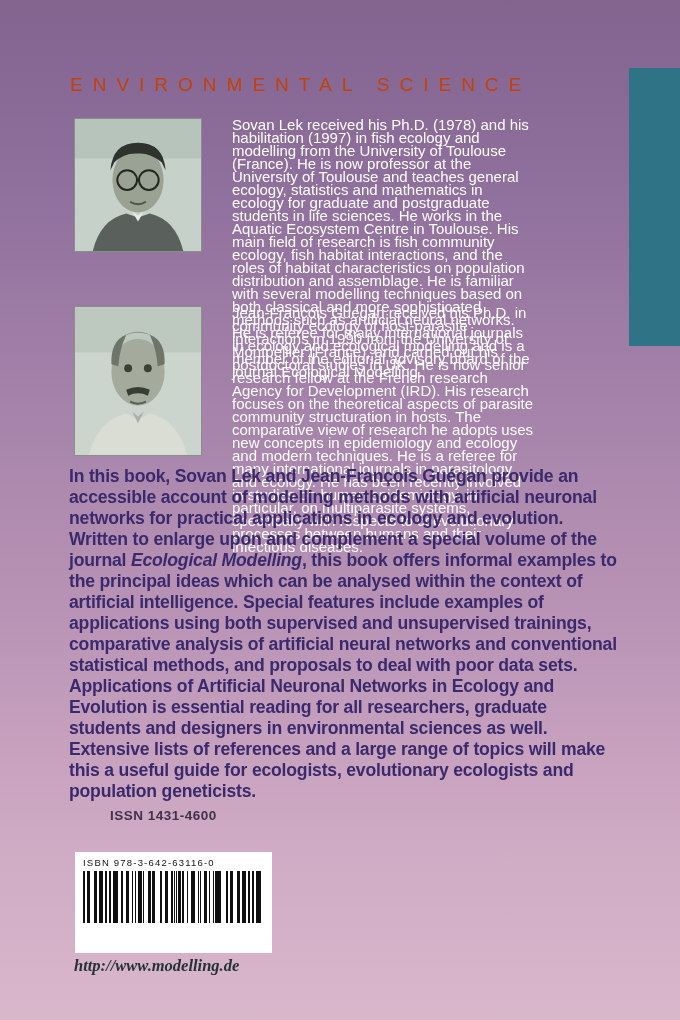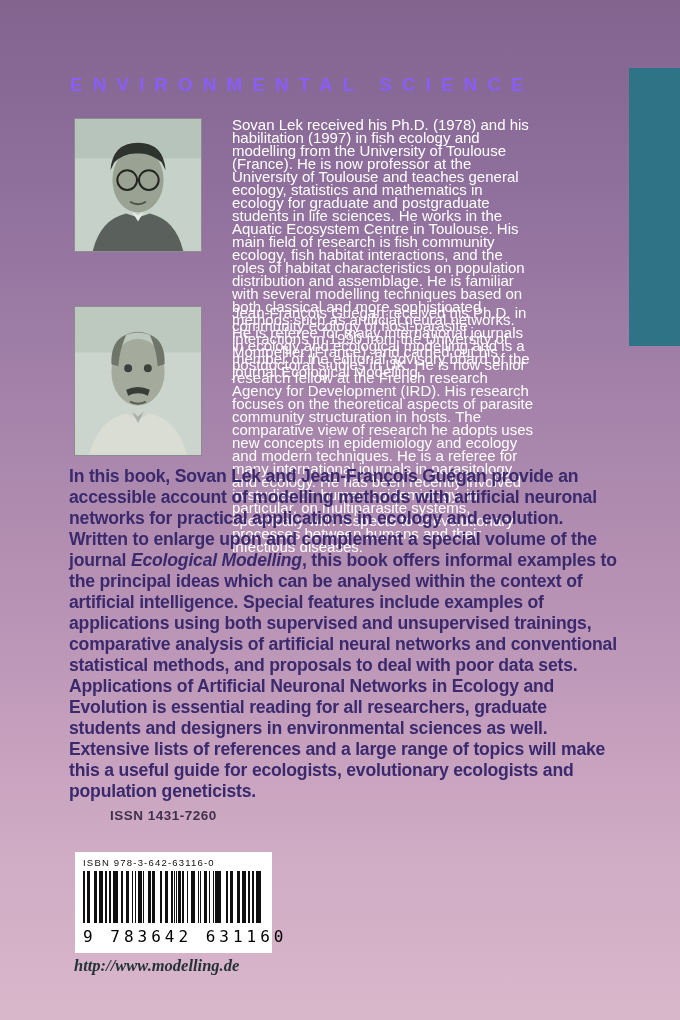--- a/index.html
+++ b/index.html
@@ -9,21 +9,21 @@
     overflow:hidden;
     font-family:"Liberation Sans", sans-serif;
     background:linear-gradient(to bottom, #82648f 0%, #8f6f9c 18%, #a583aa 40%, #bb95b6 62%, #cfaac4 82%, #d9b7cb 100%);
   }
   .teal-bar {
     position:absolute; right:0; top:68px; width:51px; height:278px;
     background:#2e7386;
   }
   .category {
     position:absolute; left:70px; top:74px;
-    color:#8b5cf6; font-size:19px; font-weight:bold; letter-spacing:10px;
+    color:#c2410c; font-size:19px; font-weight:normal; letter-spacing:10px;
     white-space:nowrap;
   }
   .author-row { position:absolute; left:74px; display:flex; gap:30px; width:465px; }
   .row-1 { top:118px; }
   .row-2 { top:298px;margin-top:8px; }
   .photo {
     flex:none; width:128px; border:1px solid #8c8c8c;
     background:#c3cec6; overflow:hidden;
   }
   .photo-1 { height:134px; }
@@ -108,21 +108,20 @@
       <path d="M56 96 Q64 100 72 96" fill="none" stroke="#565c50" stroke-width="2"></path>
       <path d="M14 150 Q24 114 52 108 L64 114 L76 108 Q104 114 114 150 Z" fill="#d9ddd4"></path>
       <path d="M58 106 L64 118 L70 106 L64 111 Z" fill="#aab0a6"></path>
     </svg>
   </div>
   <div class="bio">Jean-François Guégan received his Ph.D. in community ecology of host-parasite interactions in 1990 from the University of Montpellier (France), and carried out his postdoctoral studies in UK. He is now senior research fellow at the French research Agency for Development (IRD). His research focuses on the theoretical aspects of parasite community structuration in hosts. The comparative view of research he adopts uses new concepts in epidemiology and ecology and modern techniques. He is a referee for many international journals in parasitology and ecology. He has been recently involved in studies on human epidemiology, in particular, on multiparasite systems, specifically with respects to coevolutionary processes between humans and their infectious diseases.</div>
 </div>
 
 <div class="description"><span>In this book, Sovan Lek and Jean-François Guégan provide an accessible account of modelling methods with artificial neuronal networks for practical applications in ecology and evolution. Written to enlarge upon and complement a special volume of the journal </span><span class="ital">Ecological Modelling</span><span>, this book offers informal examples to the principal ideas which can be analysed within the context of artificial intelligence. Special features include examples of applications using both supervised and unsupervised trainings, comparative analysis of artificial neural networks and conventional statistical methods, and proposals to deal with poor data sets. Applications of Artificial Neuronal Networks in Ecology and Evolution is essential reading for all researchers, graduate students and designers in environmental sciences as well. Extensive lists of references and a large range of topics will make this a useful guide for ecologists, evolutionary ecologists and population geneticists.</span></div>
 
-<div class="issn">ISSN 1431-7260</div>
+<div class="issn">ISSN 1431-4600</div>
 
 <div class="barcode-box">
   <div class="isbn-label">ISBN  978-3-642-63116-0</div>
   <div class="bars"></div>
-  <div class="barcode-number">9  783642  631160</div>
 </div>
 
 <div class="url">http://www.modelling.de</div>
 
 </body></html>

